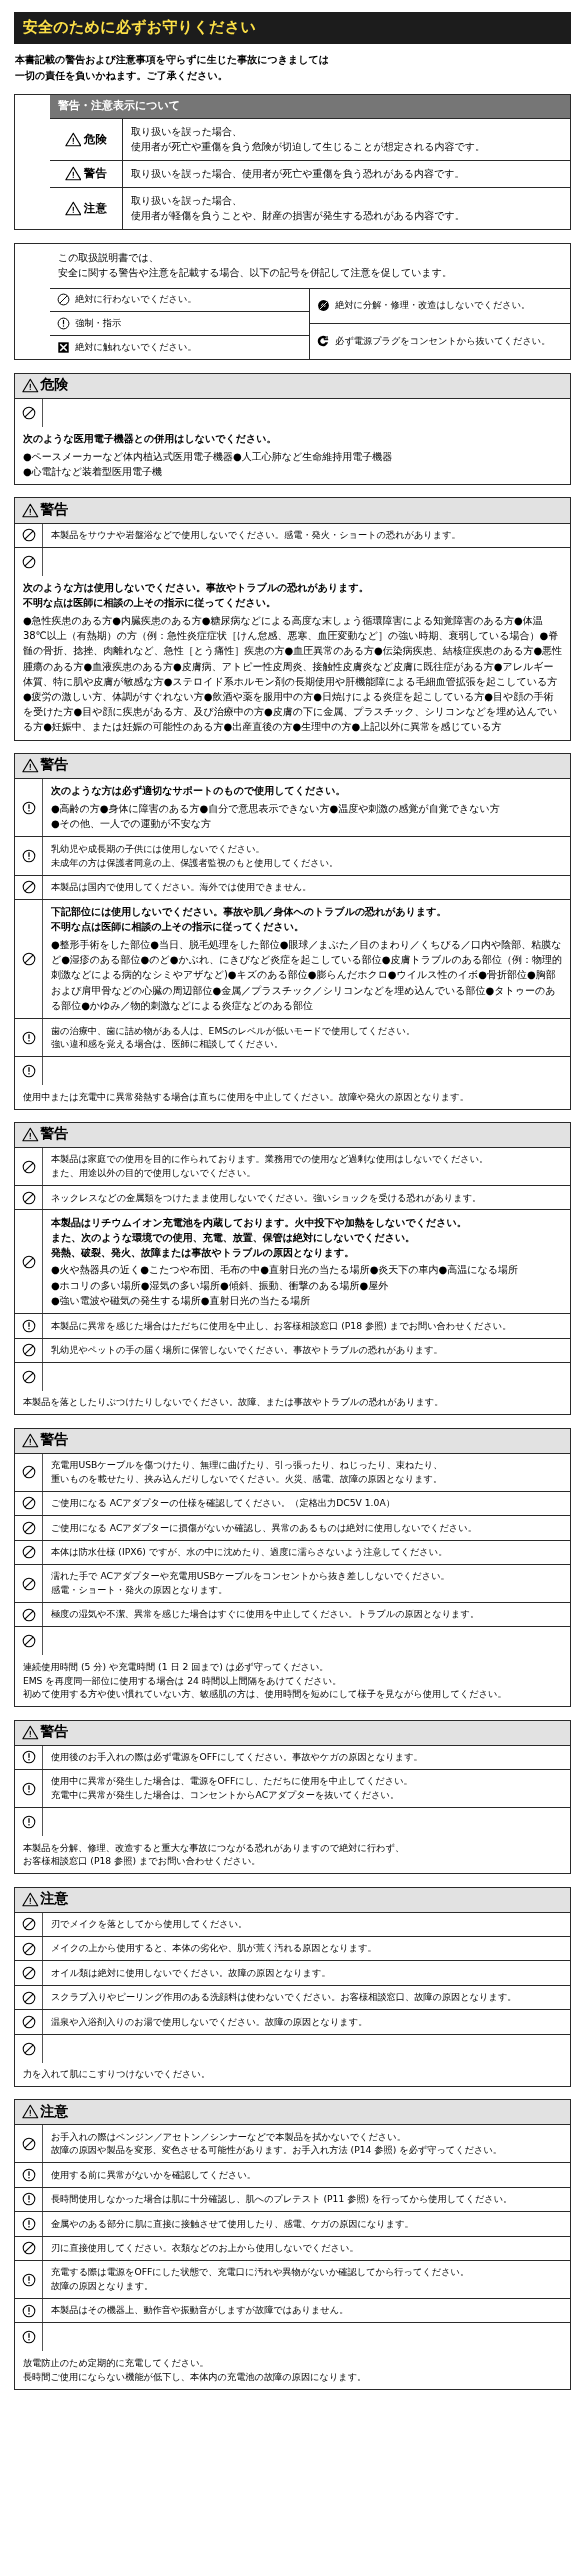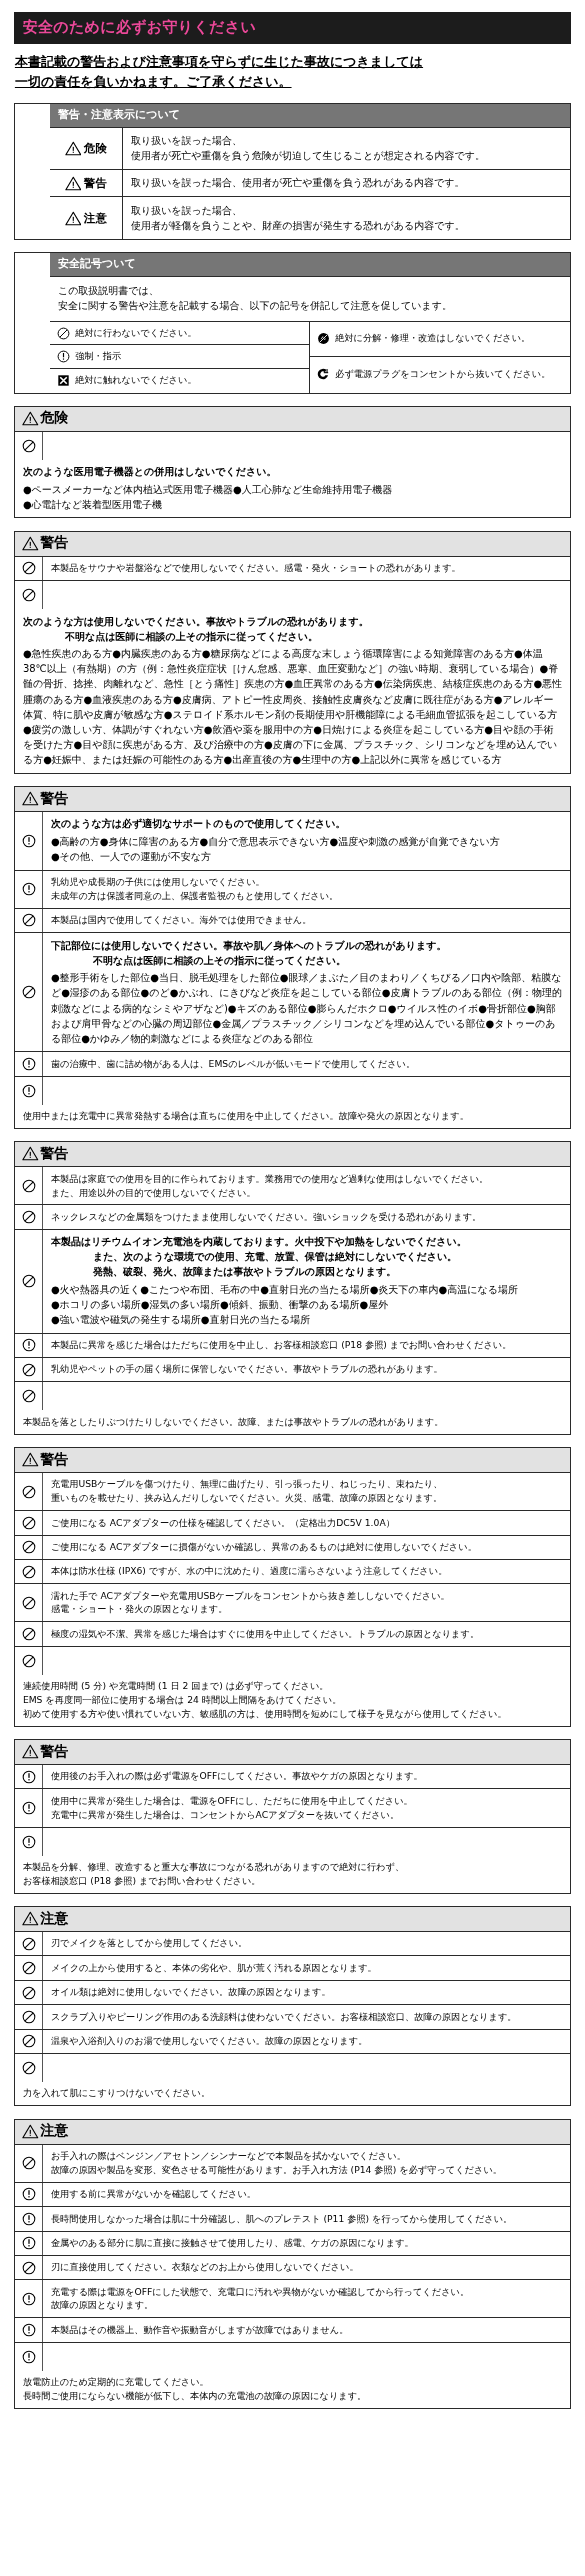--- a/index.html
+++ b/index.html
@@ -7,32 +7,31 @@
     width: 585px;
     background: #ffffff;
     font-family: "DejaVu Sans", "Liberation Sans", sans-serif;
     color: #000000;
   }
   body { padding: 12.2px 14px 23px 14px; }
 
   
   .banner {
     background: #1c1c1c;
-    color: #ec4899;
+    color: #fde047;
     font-size: 15px;
     font-weight: bold;
     padding: 6.1px 8.7px 7px 8.7px;
     letter-spacing: 0.3px;
   }
   .lead {
-    font-size: 13px;
+    font-size: 10px;
     font-weight: bold;
     line-height: 1.55;
     margin: 7.9px 0 10.5px 0.9px;
-    text-decoration: underline;
   }
 
   
   .block {
     border: 0.9px solid #2a2a2a;
     margin-bottom: 12.2px;
     background: #fff;
     padding-left: 35px;
   }
   .block-head {
@@ -144,21 +143,21 @@
     font-size: 9.2px;
     font-weight: normal;
     line-height: 1.5;
   }
   .t-small {
     font-size: 10px;
     font-weight: normal;
     line-height: 1.52;
     margin-top: 2.6px;
   }
-  .t-main + .t-main { margin-top: 0; margin-left: 42px; }
+  .t-main + .t-main { margin-top: 0; }
 
   
   .ico { display: block; }
 </style>
 </head>
 <body>
 
 <div class="banner">安全のために必ずお守りください</div>
 
 <div class="lead">
@@ -213,21 +212,20 @@
         </div>
         <div class="desc-cell">
           <div>取り扱いを誤った場合、</div>
           <div>使用者が軽傷を負うことや、財産の損害が発生する恐れがある内容です。</div>
         </div>
       </div>
     </div>
 </div>
 
 <div class="block">
-  <div class="block-head">安全記号ついて</div>
   <div class="note-cell">
     <div>この取扱説明書では、</div>
     <div>安全に関する警告や注意を記載する場合、以下の記号を併記して注意を促しています。</div>
   </div>
   <div class="sym-grid">
     <div class="sym-col left" id="sym-left">
         <div class="sym-item">
           <span>
             <svg class="ico" width="13" height="13" viewBox="0 0 20 20">
               <circle cx="10" cy="10" r="8.3" fill="none" stroke="#000" stroke-width="1.5"></circle>
@@ -419,20 +417,21 @@
       <div class="haz-row">
         <div class="icon-cell">
           <svg class="ico" width="14" height="14" viewBox="0 0 20 20">
             <circle cx="10" cy="10" r="8.3" fill="none" stroke="#000" stroke-width="1.5"></circle>
             <rect x="9.1" y="4.6" width="1.8" height="6.6" fill="#000"></rect>
             <rect x="9.1" y="13" width="1.8" height="1.9" fill="#000"></rect>
           </svg>
         </div>
         <div class="txt-cell">
           <div class="t-plain">歯の治療中、歯に詰め物がある人は、EMSのレベルが低いモードで使用してください。</div>
+          <div class="t-plain">強い違和感を覚える場合は、医師に相談してください。</div>
         </div>
       </div>
       <div class="haz-row">
         <div class="icon-cell">
           <svg class="ico" width="14" height="14" viewBox="0 0 20 20">
             <circle cx="10" cy="10" r="8.3" fill="none" stroke="#000" stroke-width="1.5"></circle>
             <rect x="9.1" y="4.6" width="1.8" height="6.6" fill="#000"></rect>
             <rect x="9.1" y="13" width="1.8" height="1.9" fill="#000"></rect>
           </svg>
         </div>

